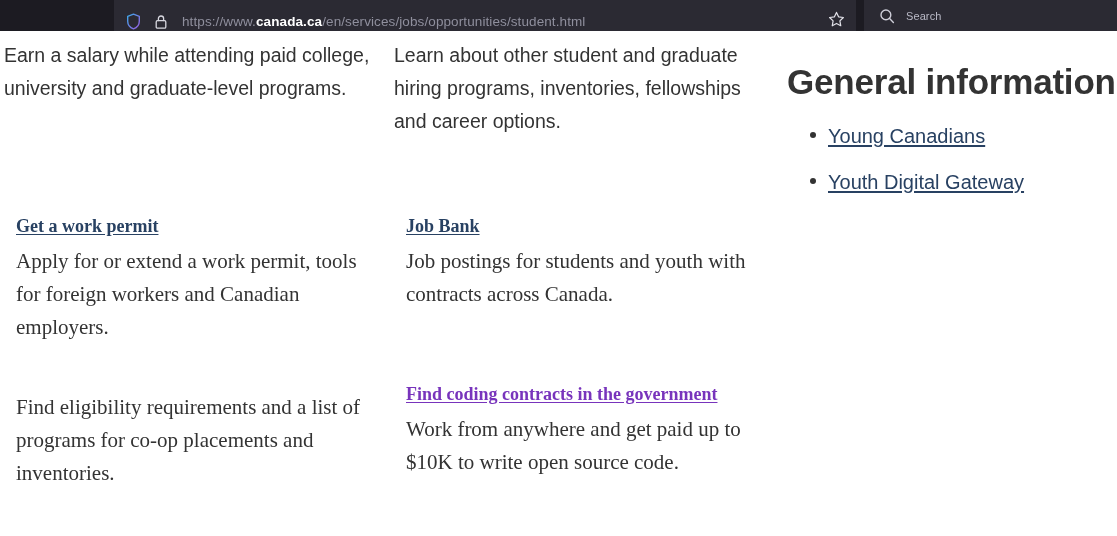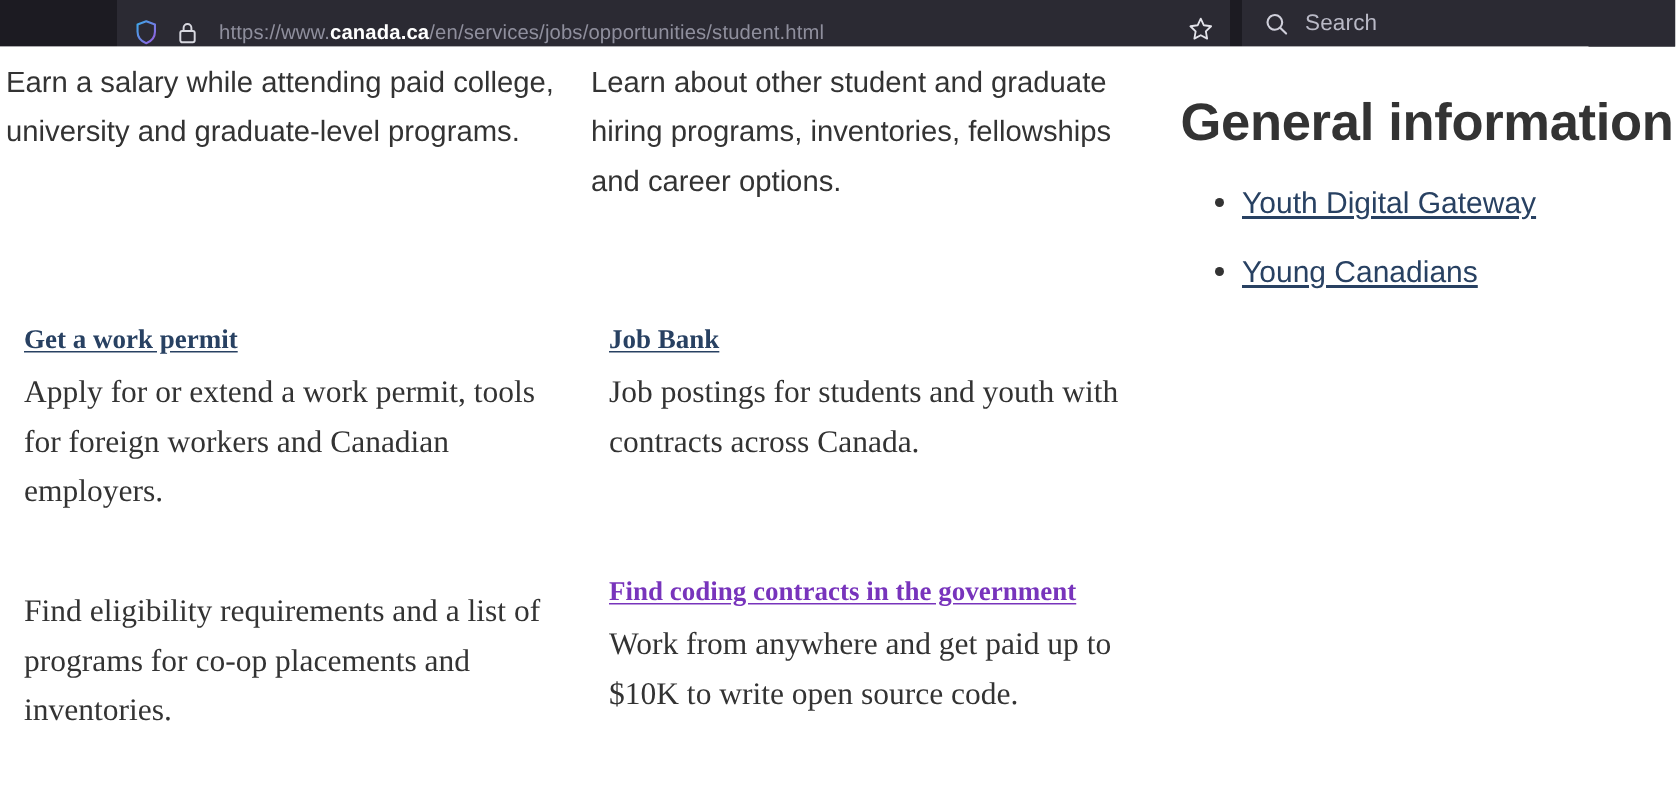--- a/index.html
+++ b/index.html
@@ -37,20 +37,21 @@
   }
   .urlbar {
     flex: 0 0 742px;
     width: 742px;
     height: 31px;
     background: #2b2a33;
     display: flex;
     align-items: center;
     padding: 12px 0 0 10px;
     box-sizing: border-box;
+    margin-left: 36px;
   }
   .urlbar-icons {
     display: flex;
     align-items: center;
     gap: 10px;
     flex: 0 0 auto;
     padding-right: 12px;
   }
   .icon-btn {
     width: 18px;
@@ -87,21 +88,21 @@
     flex: 1 1 auto;
     height: 31px;
     background: #2b2a33;
     display: flex;
     align-items: center;
     padding-left: 14px;
     box-sizing: border-box;
     gap: 10px;
   }
   .search-placeholder {
-    font-size: 15px;
+    font-size: 11px;
     color: #b9b9c6;
     letter-spacing: 0.1px;
   }
 
   
   .content {
     position: absolute;
     left: 0;
     top: 31px;
     width: 1059px;
@@ -273,23 +274,23 @@
         <a class="card-link visited">Find coding contracts in the government</a>
         <p class="card-desc">Work from anywhere and get paid up to $10K to write open source code.</p>
       </div>
     </div>
 
     <div class="col col-3">
       <h2 class="sidebar-heading">General information</h2>
       <ul class="sidebar-list">
         <li>
           <span class="bullet"></span>
-          <a class="sidebar-link">Youth Digital Gateway</a>
+          <a class="sidebar-link">Young Canadians</a>
         </li>
         <li>
           <span class="bullet"></span>
-          <a class="sidebar-link">Young Canadians</a>
+          <a class="sidebar-link">Youth Digital Gateway</a>
         </li>
       </ul>
     </div>
 
   </div>
 </div>
 
 </body></html>

